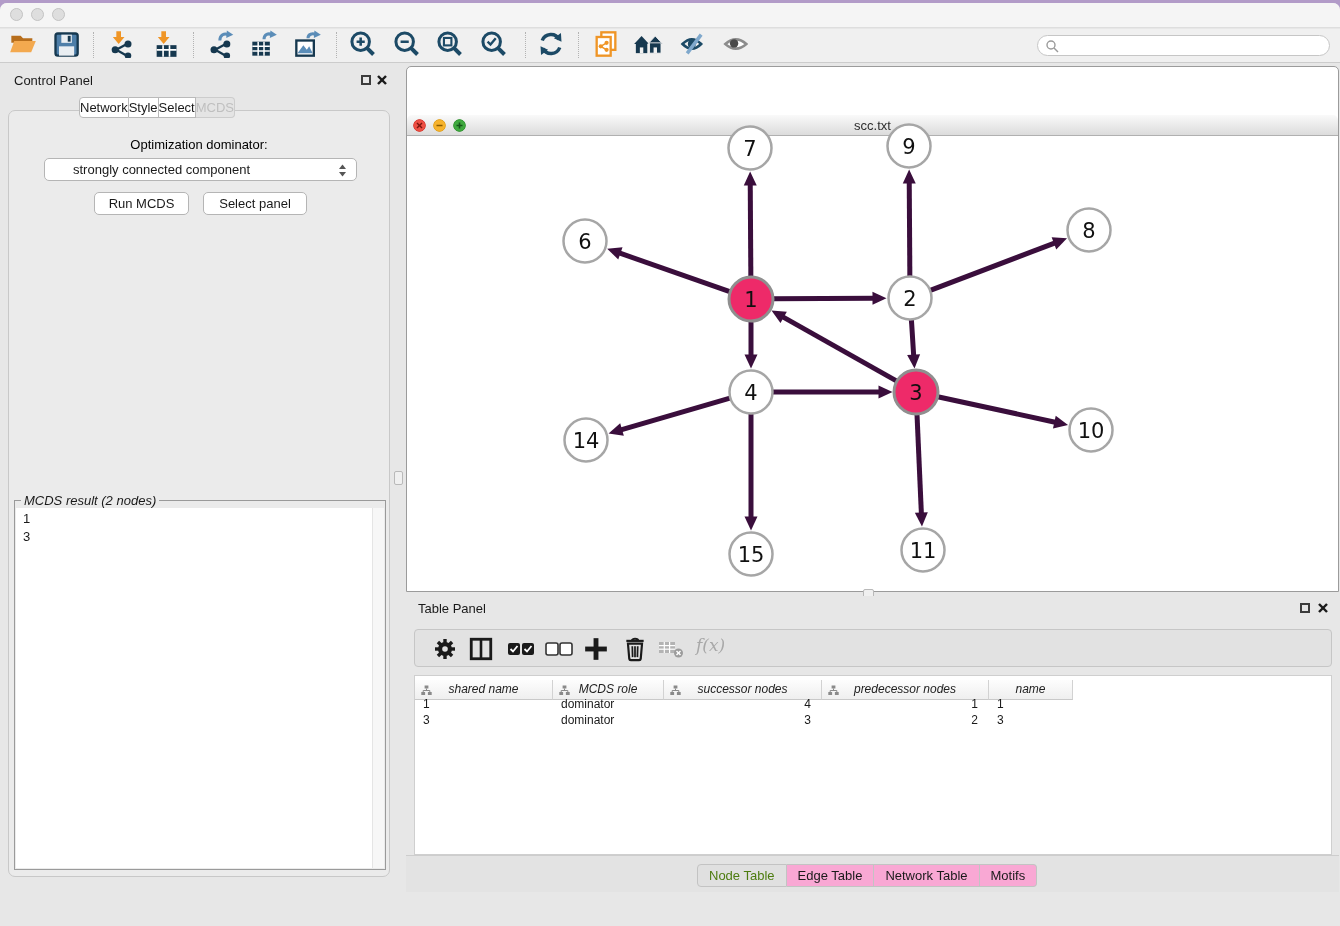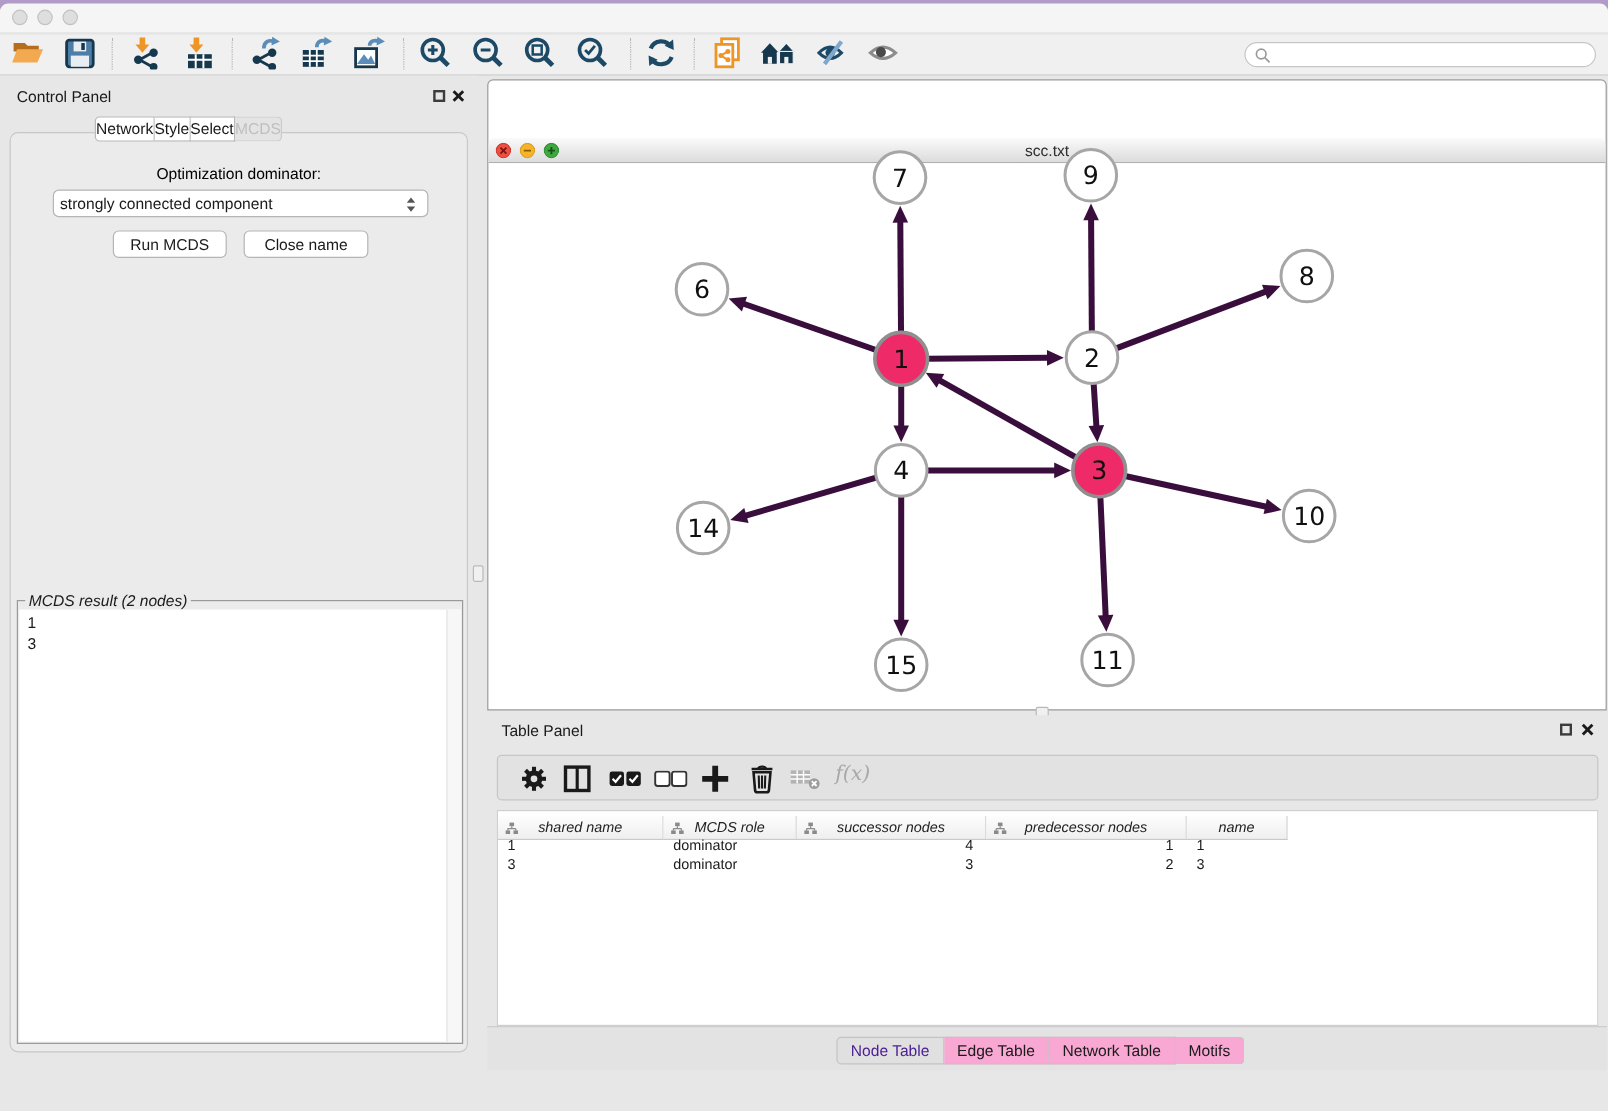--- a/index.html
+++ b/index.html
@@ -19,21 +19,21 @@
 #cp-title { position:absolute; left:14px; top:10px; color:#1a1a1a; }
 #cp-float { position:absolute; left:361px; top:12px; width:10px; height:10px; border:2px solid #3c3c3c; }
 #cp-close { position:absolute; left:376px; top:11px; }
 #cp-tabs { position:absolute; left:79px; top:34px; height:21px; display:flex; z-index:3; }
 .cptab { height:21px; line-height:20px; padding:0 0; background:#fff; border:1px solid #b9b9b9; border-left:none; text-align:right;}
 .cptab:first-child { border-left:1px solid #b9b9b9; border-radius:4px 0 0 4px;}
 .cptab:last-child { border-radius:0 4px 4px 0; }
 .cptab.disabled { background:#e4e4e4; color:#bfbfbf; border-color:#cccccc;}
 #mcds-panel { position:absolute; left:8px; top:47px; width:382px; height:767px; background:#ebebeb; border:1px solid #c8c8c8; border-radius:7px; }
 #opt-label { position:absolute; top:74px; left:8px; width:382px; text-align:center; color:#000; }
-#criterion { position:absolute; left:44px; top:95px; width:313px; height:23px; background:#fff; border:1px solid #b5b5b5; border-radius:5px; line-height:21px; padding-left:5px; }
+#criterion { position:absolute; left:44px; top:95px; width:313px; height:23px; background:#fff; border:1px solid #b5b5b5; border-radius:5px; line-height:21px; padding-left:28px; }
 #criterion .arrows { position:absolute; right:9px; top:5px; }
 .btn { position:absolute; height:23px; background:#fff; border:1px solid #b5b5b5; border-radius:5px; text-align:center; line-height:21px; top:129px;}
 #btn-run { left:94px; width:95px; }
 #btn-close { left:203px; width:104px; }
 #result-box { position:absolute; left:14px; top:437px; width:372px; height:370px; border:1px solid #9a9a9a; }
 #result-legend { position:absolute; left:6px; top:-8px; background:#ebebeb; padding:0 3px;font-style:italic; }
 #result-area { position:absolute; left:1px; top:7px; right:1px; bottom:1px; background:#fff; }
 #result-text { position:absolute; left:7px; top:2px; white-space:pre; line-height:18px; }
 #result-scroll { position:absolute; right:0; top:0; width:12px; bottom:0; background:#f7f7f7; border-left:1px solid #e5e5e5; }
 
@@ -55,21 +55,21 @@
 .th svg { position:absolute; left:6px; top:5px; }
 #tbl-body { position:absolute; left:0; top:20px; right:0; bottom:0; font-size:12px; }
 .tr { display:flex; height:16px; line-height:16px; }
 .td { overflow:hidden; }
 
 #tp-band { position:absolute; left:0; top:259px; width:933px; height:37px; background:#e3e3e3; border-top:1px solid #cdcdcd; }
 #tp-tabs { position:absolute; left:291px; top:268px; height:23px; display:flex; }
 .tptab { height:23px; line-height:22px; padding:0 11px; background:#f9a8d4; border:1px solid #c3c3c3; border-left:none; }
 .tptab:first-child { border-left:1px solid #c3c3c3; border-radius:4px 0 0 4px; }
 .tptab:last-child { border-radius:0 4px 4px 0; }
-.tptab.disabled { background:#e0e0e0; color:#4c1d95; }
+.tptab.disabled { background:#e0e0e0; color:#4d7c0f; }
 
 #status { position:absolute; left:0; top:889px; width:1340px; height:34px; background:#eeeeee; border-top:1px solid #c9c9c9; }
 #status-list-btn { position:absolute; left:12px; top:5px; width:26px; height:24px; background:#fff; border:1px solid #b9b9b9; border-radius:4px; }
 #memory-btn { position:absolute; right:9px; top:5px; width:70px; height:24px; background:#fff; border:1px solid #b9b9b9; border-radius:4px; font-size:12px; text-align:center; line-height:22px; }
 #memory-btn .dot { display:inline-block; width:8px; height:10px; border-radius:50%; background:#1f9f2f; margin-right:4px; vertical-align:-1px;}
 .handle { position:absolute; background:#f0f0f0; border:1px solid #b9b9b9; border-radius:2px; }
 </style>
 </head>
 <body>
 
@@ -223,21 +223,21 @@
       </div>
     <div id="opt-label">Optimization dominator:</div>
     <div id="criterion">
       <span>strongly connected component</span>
       <svg class="arrows" width="9" height="13" viewBox="0 0 9 13">
           <polygon points="4.5,0.5 8,5 1,5" fill="#555"></polygon>
           <polygon points="4.5,12.5 8,8 1,8" fill="#555"></polygon>
         </svg>
     </div>
     <div class="btn" id="btn-run">Run MCDS</div>
-    <div class="btn" id="btn-close">Close name</div>
+    <div class="btn" id="btn-close">Select panel</div>
     <div id="result-box">
       <div id="result-legend">MCDS result (2 nodes)</div>
       <div id="result-area">
         <div id="result-text">1
 3</div>
         <div id="result-scroll"></div>
       </div>
     </div>
   </div>
 

